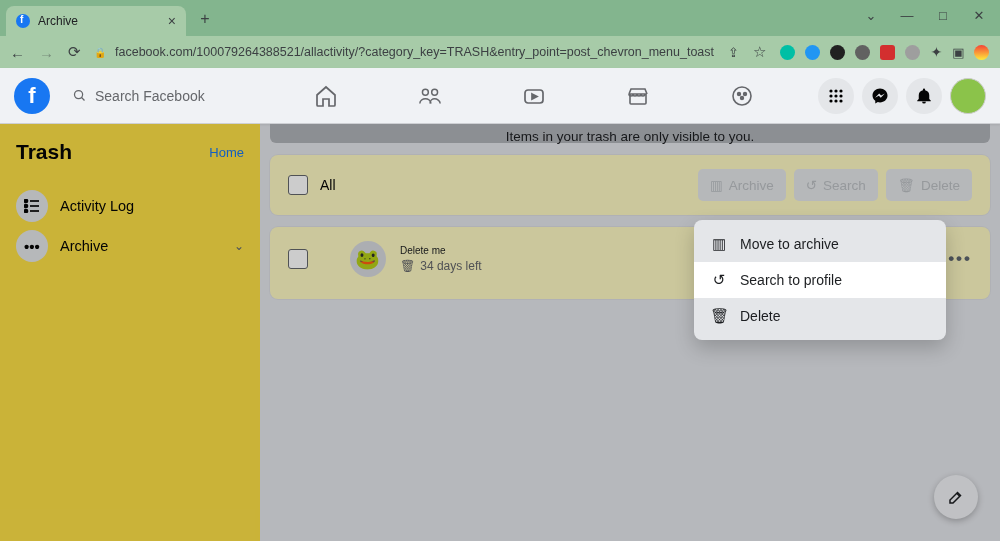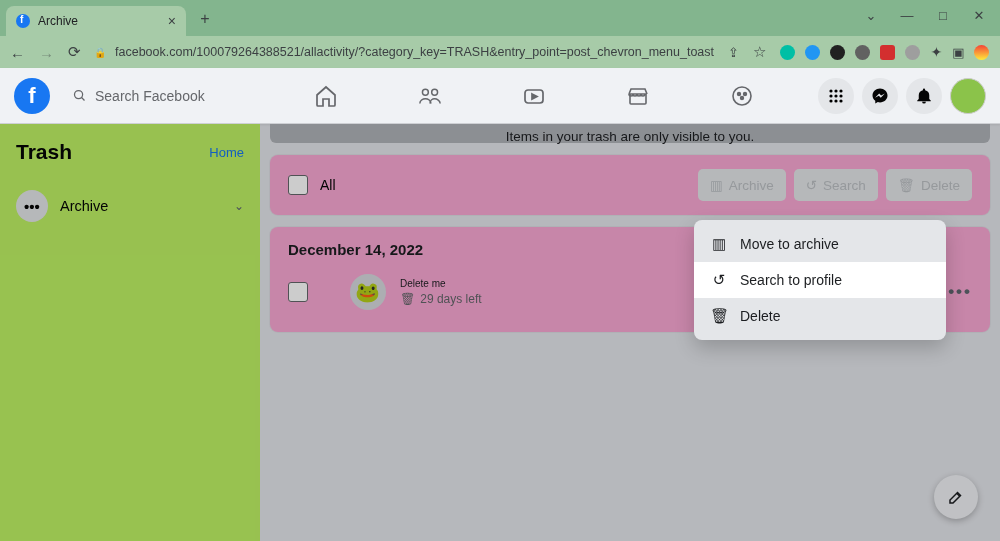--- a/index.html
+++ b/index.html
@@ -25,30 +25,30 @@
   .fbheader{height:56px;background:#f0f2f5;display:flex;align-items:center;padding:0 14px;border-bottom:1px solid #ced0d4;box-shadow:0 1px 2px rgba(0,0,0,.08);}
   .fblogo{width:36px;height:36px;border-radius:50%;background:#1877f2;display:flex;align-items:center;justify-content:center;color:#fff;font-weight:700;font-size:22px;}
   .fbsearch{margin-left:10px;width:190px;height:36px;border-radius:18px;background:#f0f2f5;display:flex;align-items:center;padding:0 12px;color:#65676b;font-size:14px;gap:8px;}
   .centernav{flex:1;display:flex;justify-content:center;gap:80px;color:#65676b;}
   .centernav .navicon{width:24px;height:24px;display:flex;align-items:center;justify-content:center;font-size:20px;cursor:pointer;}
   .rightctrls{display:flex;gap:8px;align-items:center;}
   .circlebtn{width:36px;height:36px;border-radius:50%;background:#e4e6e9;display:flex;align-items:center;justify-content:center;color:#050505;font-size:17px;cursor:pointer;}
   .avatar{width:36px;height:36px;border-radius:50%;background:#8bc34a;border:1px solid #ccc;cursor:pointer;}
   
   .body{display:flex;position:relative;height:calc(541px - 36px - 32px - 56px);}
-  .sidebar{width:260px;padding:16px 10px;background:#bef264;}
+  .sidebar{width:260px;padding:16px 10px;background:#fde047;}
   .sbhead{display:flex;justify-content:space-between;align-items:center;margin-bottom:22px;padding:0 6px;}
   .sbhead h1{font-size:21px;font-weight:700;color:#050505;}
   .sbhead a{font-size:13px;color:#1877f2;text-decoration:none;}
   .sbitem{display:flex;align-items:center;gap:12px;height:40px;padding:0 6px;border-radius:6px;cursor:pointer;color:#050505;font-size:14.5px;}
   .sbitem .icn{width:32px;height:32px;border-radius:50%;background:#e4e6e9;display:flex;align-items:center;justify-content:center;font-size:15px;color:#050505;font-weight:700;}
   .sbitem .chev{margin-left:auto;font-size:12px;color:#606770;}
   .main{flex:1;padding:0 10px;position:relative;}
   .banner{background:#b0b3b8;color:#1c1e21;text-align:center;font-size:13.5px;height:19px;line-height:26px;border-radius:0 0 6px 6px;}
-  .card{background:#f9a8d4;border-radius:8px;margin-top:12px;padding:14px 18px;box-shadow:0 0 0 1px rgba(0,0,0,.03);}
+  .card{background:#fef9c3;border-radius:8px;margin-top:12px;padding:14px 18px;box-shadow:0 0 0 1px rgba(0,0,0,.03);}
   .selrow{display:flex;align-items:center;gap:12px;}
   .cb{width:20px;height:20px;border:1.6px solid #65676b;border-radius:3px;cursor:pointer;background:#fff;}
   .selrow .lbl{font-size:14px;color:#050505;}
   .actbtns{margin-left:auto;display:flex;gap:8px;}
   .actbtn{background:#e4e6e9;color:#bcc0c4;border:none;height:32px;padding:0 12px;border-radius:5px;font-size:13.5px;display:flex;align-items:center;gap:6px;cursor:not-allowed;}
   .dategrp{font-weight:600;font-size:15px;color:#1c1e21;margin-bottom:16px;}
   .postrow{display:flex;align-items:center;gap:14px;}
   .postavatar{width:36px;height:36px;border-radius:50%;background:#d8dadf;display:flex;align-items:center;justify-content:center;font-size:20px;}
   .posttitle{font-size:10px;color:#1c1e21;}
   .postmeta{font-size:12px;color:#65676b;display:flex;align-items:center;gap:5px;margin-top:3px;}
@@ -179,20 +179,33 @@
     </div>
     <div class="avatar"></div>
   </div>
 </div>
 
 <div class="body">
   <div class="sidebar">
     <div class="sbhead">
       <h1>Trash</h1>
       <a href="#">Home</a>
+    </div>
+    <div class="sbitem">
+      <span class="icn">
+        <svg width="16" height="14" viewBox="0 0 16 14" stroke="#050505" stroke-width="1.7" fill="#050505">
+            <circle cx="2" cy="2" r="1.5"></circle>
+            <circle cx="2" cy="7" r="1.5"></circle>
+            <circle cx="2" cy="12" r="1.5"></circle>
+            <line x1="6" y1="2" x2="15" y2="2"></line>
+            <line x1="6" y1="7" x2="15" y2="7"></line>
+            <line x1="6" y1="12" x2="15" y2="12"></line>
+          </svg>
+      </span>
+      <span>Activity Log</span>
     </div>
     <div class="sbitem">
       <span class="icn">•••</span>
       <span>Archive</span>
       <span class="chev">⌄</span>
     </div>
   </div>
 
   <div class="main">
     <div class="banner">Items in your trash are only visible to you.</div>
@@ -212,29 +225,28 @@
           </button>
           <button class="actbtn">
             <span>🗑</span>
             <span>Delete</span>
           </button>
         </div>
       </div>
     </div>
 
     <div class="card" style="padding-bottom:22px;">
-      <div class="dategrp">December 14, 2022</div>
       <div class="postrow">
         <div class="cb"></div>
         <div class="postavatar" style="margin-left:28px;">🐸</div>
         <div>
           <div class="posttitle">Delete me</div>
           <div class="postmeta">
             <span>🗑</span>
-            <span>29 days left</span>
+            <span>34 days left</span>
           </div>
         </div>
         <span class="more">•••</span>
       </div>
     </div>
 
     <div class="ctxmenu">
       <div class="ctxitem">
         <span class="ci">▥</span>
         <span>Move to archive</span>

